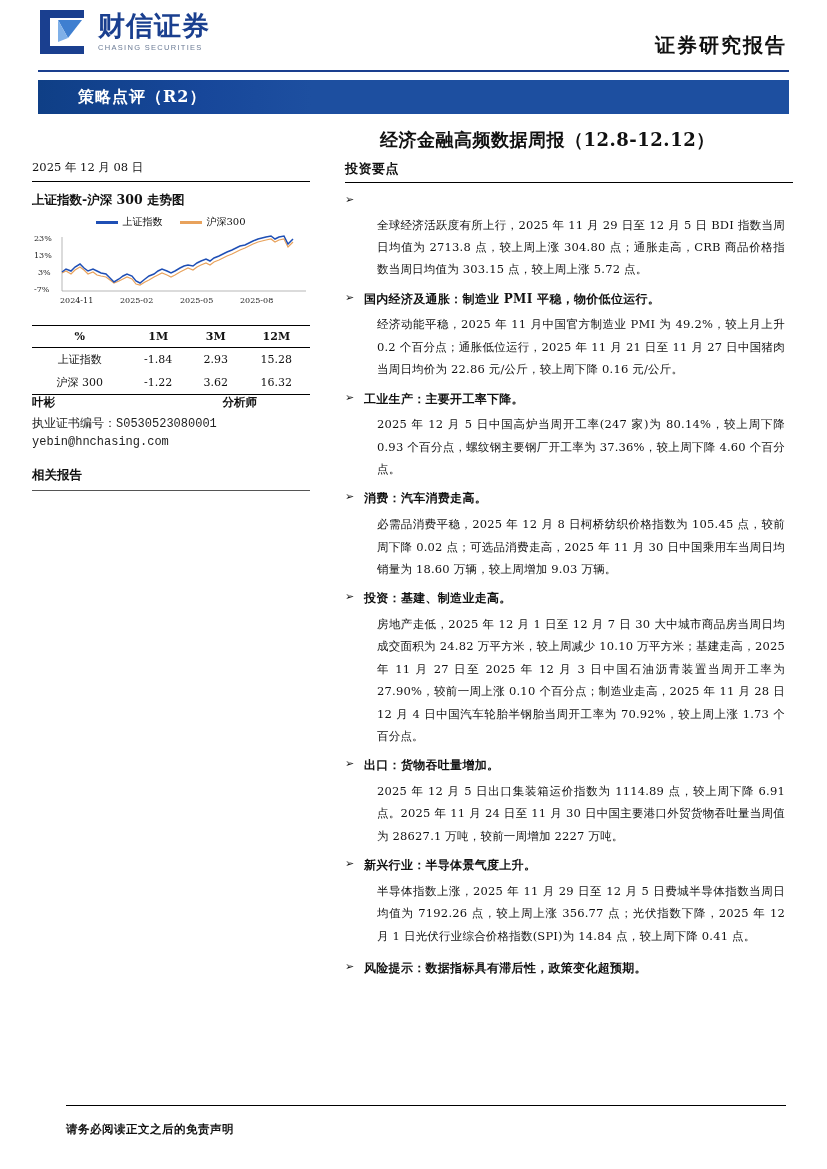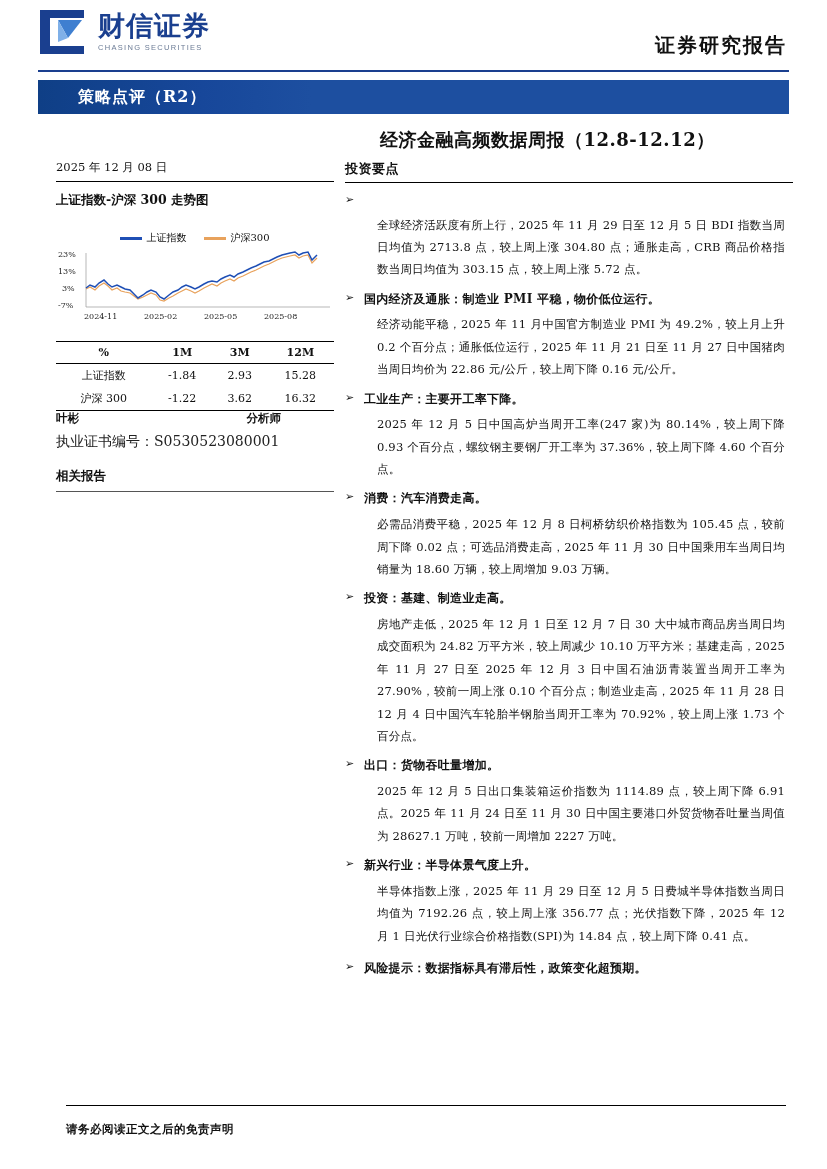--- a/index.html
+++ b/index.html
@@ -27,44 +27,44 @@
   
   .band{position:absolute;left:38px;top:80px;width:751px;height:34px;background:#1d4fa0;}
   .band-left{position:absolute;left:38px;top:80px;width:273px;height:34px;
     background:linear-gradient(90deg,#0f3f86 0%, #17479a 60%, #1d4fa0 100%);}
   .band-label{position:absolute;left:78px;top:87px;color:#fff;font-size:16px;font-weight:bold;letter-spacing:1px;}
 
   
   .main-title{position:absolute;left:380px;top:128px;width:410px;font-size:18px;font-weight:bold;letter-spacing:0.5px;color:#111;}
 
   
-  .lcol{position:absolute;left:56px;top:160px;width:280px;}
+  .lcol{position:absolute;left:32px;top:160px;width:280px;}
   .ldate{font-size:11.5px;padding-bottom:6px;}
   .lrule{height:1px;background:#000;width:278px;margin-bottom:10px;}
   .lrule.thin{background:#555;}
-  .lsec-title{font-size:12.5px;font-weight:bold;margin:2px 0 22px 0;}
+  .lsec-title{font-size:12.5px;font-weight:bold;margin:2px 0 6px 0;}
 
   
   .chart-box{position:relative;width:278px;height:100px;margin-top:4px;}
   .legend{display:flex;justify-content:center;gap:18px;font-size:10px;margin-bottom:2px;}
   .legend span.k{display:inline-block;width:22px;height:3px;vertical-align:middle;margin-right:4px;}
   .legend .k1{background:#1f4fb5;}
   .legend .k2{background:#e8a25c;}
   .chart-svg{display:block;}
 
   
   table.perf{border-collapse:collapse;width:278px;font-size:11px;margin-top:10px;}
   table.perf th,table.perf td{padding:4px 2px;text-align:center;}
   table.perf thead th{border-top:1px solid #000;border-bottom:1px solid #000;font-weight:bold;}
   table.perf tbody tr:last-child td{border-bottom:1px solid #000;}
   table.perf td.name{text-align:center;}
 
   .analyst{font-size:11.5px;}
   .analyst-row{display:flex;justify-content:space-between;width:225px;font-weight:bold;}
-  .analyst-meta{font-size:14px;color:#222;margin-top:5px;line-height:1.5;}
+  .analyst-meta{font-size:12px;color:#222;margin-top:5px;line-height:1.5;font-family:Liberation Mono, monospace;}
   .rel-title{font-size:12.5px;font-weight:bold;margin-top:16px;margin-bottom:6px;}
 
   
   .rcol{position:absolute;left:345px;top:160px;width:448px;}
   .rtitle{font-size:13px;font-weight:bold;letter-spacing:0.5px;}
   .rrule{height:1px;background:#000;width:448px;margin:4px 0 8px 0;}
 
   .bullet{display:flex;gap:7px;margin-top:9px;}
   .bullet .arrow{flex:0 0 12px;font-size:11px;line-height:1.5;color:#111;}
   .bullet .btext{font-size:12px;font-weight:bold;line-height:1.55;letter-spacing:0.3px;}
@@ -160,20 +160,21 @@
       </tbody>
     </table>
 
     <div class="analyst">
       <div class="analyst-row">
         <span>叶彬</span>
         <span>分析师</span>
       </div>
       <div class="analyst-meta">
         <div>执业证书编号：S0530523080001</div>
+        <div>yebin@hnchasing.com</div>
       </div>
     </div>
 
     <div class="rel-title">相关报告</div>
     <div class="lrule thin"></div>
   </div>
 
   <div class="rcol">
     <div class="rtitle">投资要点</div>
     <div class="rrule"></div>

